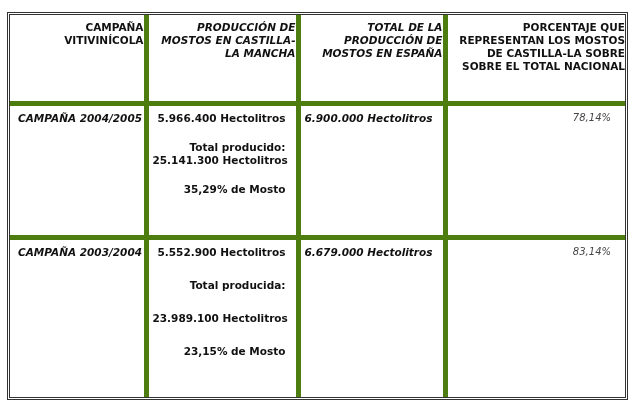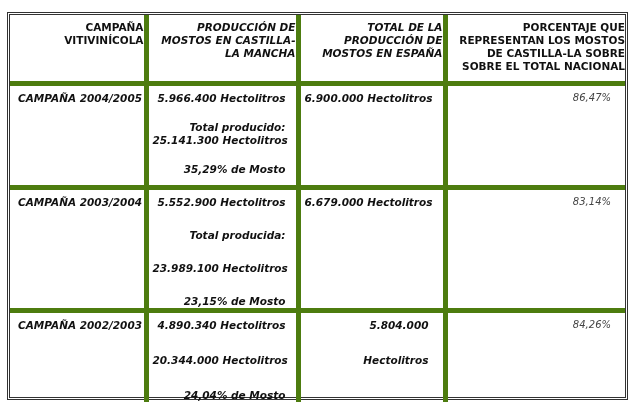--- a/index.html
+++ b/index.html
@@ -64,21 +64,20 @@
     font-weight: bold;
     font-style: italic;
     padding: 6px 0 0 8px !important;
     white-space: nowrap;
   }
   .prod-cell {
     text-align: right;
     padding: 6px 10px 0 4px !important;
     font-size: 10.5px;
     font-weight: bold;
-    font-style: italic;
     position: relative;
   }
   .prod-cell .line {
     display: block;
     white-space: nowrap;
     line-height: 13px;
   }
   .total-cell {
     text-align: right;
     padding: 6px 14px 0 4px !important;
@@ -139,51 +138,35 @@
         <span class="line">5.966.400 Hectolitros</span>
         <div class="gap-sm"></div>
         <span class="line">Total producido:</span>
         <span class="line">25.141.300 Hectolitros</span>
         <div class="gap-sm"></div>
         <span class="line">35,29% de Mosto</span>
       </td>
       <td class="total-cell">
         <span class="line">6.900.000 Hectolitros</span>
       </td>
-      <td class="pct-cell">86,47%</td>
+      <td class="pct-cell">78,14%</td>
     </tr>
 
     <tr class="row-b">
       <td class="campaign">CAMPAÑA 2003/2004</td>
       <td class="prod-cell">
         <span class="line">5.552.900 Hectolitros</span>
         <div class="gap-md"></div>
         <span class="line">Total producida:</span>
         <div class="gap-md"></div>
         <span class="line">23.989.100 Hectolitros</span>
         <div class="gap-md"></div>
         <span class="line">23,15% de Mosto</span>
       </td>
       <td class="total-cell">
         <span class="line">6.679.000 Hectolitros</span>
       </td>
       <td class="pct-cell">83,14%</td>
     </tr>
 
-    <tr class="row-c">
-      <td class="campaign">CAMPAÑA 2002/2003</td>
-      <td class="prod-cell">
-        <span class="line">4.890.340 Hectolitros</span>
-        <div class="gap-lg"></div>
-        <span class="line">20.344.000 Hectolitros</span>
-        <div class="gap-lg"></div>
-        <span class="line">24,04% de Mosto</span>
-      </td>
-      <td class="total-cell">
-        <span class="line">5.804.000</span>
-        <div class="gap-lg"></div>
-        <span class="line">Hectolitros</span>
-      </td>
-      <td class="pct-cell">84,26%</td>
-    </tr>
   </tbody>
     </table>
 </div>
 
 </body></html>

